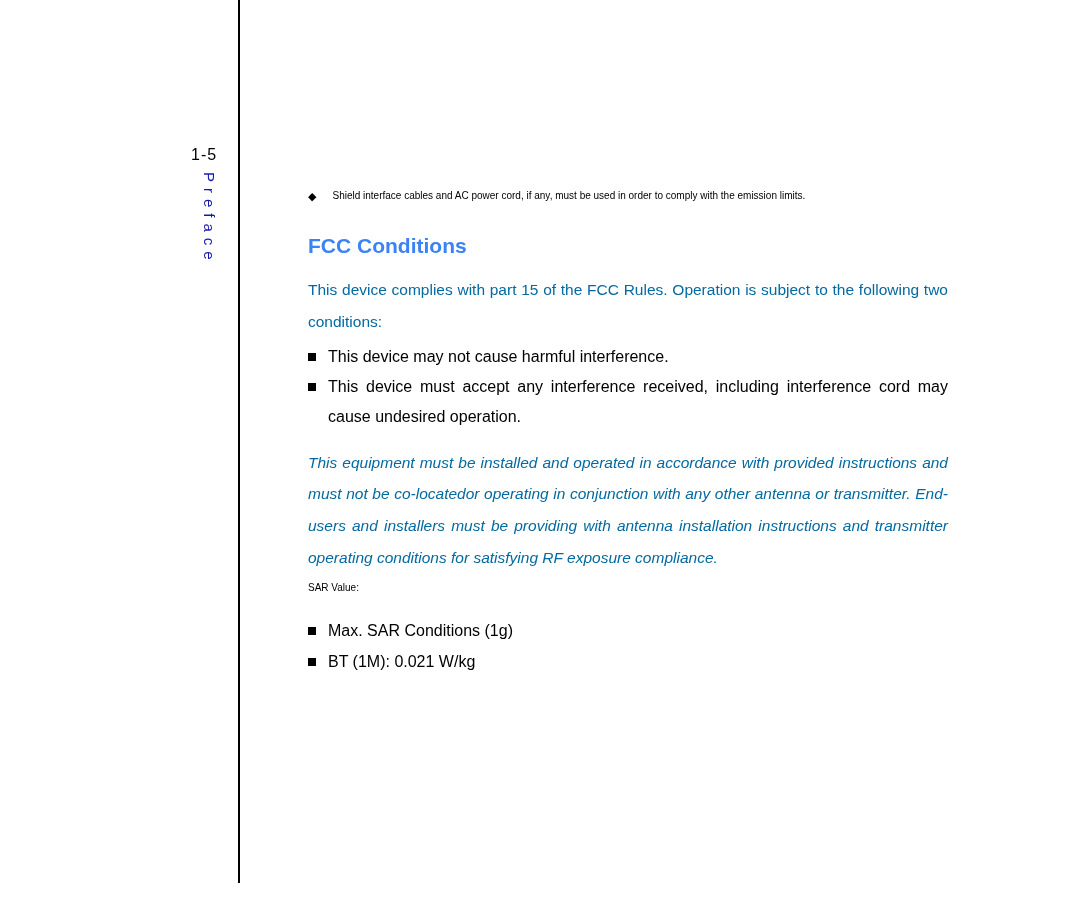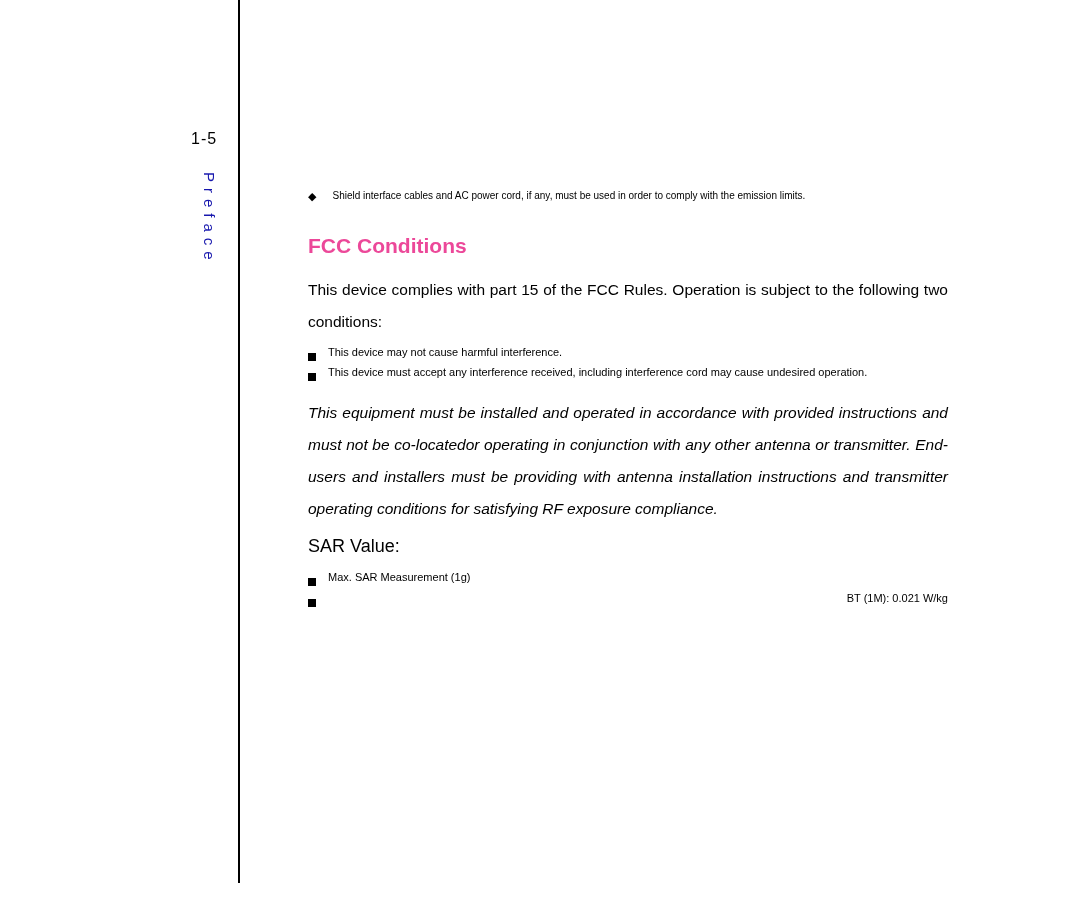--- a/index.html
+++ b/index.html
@@ -23,21 +23,21 @@
       position: absolute;
       left: 238px;
       top: 0;
       width: 1.5px;
       height: 883px;
       background: #000000;
     }
     .page-number {
       position: absolute;
       left: 191px;
-      top: 130px;
+      top: 146px;
       font-size: 16px;
       color: #000000;
       letter-spacing: 1px;
     }
     .vertical-label {
       position: absolute;
       left: 201px;
       top: 172px;
       writing-mode: vertical-rl;
       text-orientation: mixed;
@@ -65,36 +65,36 @@
     }
     .intro-text {
       font-size: 10px;
       color: #000000;
       line-height: 2.0;
       text-align: justify;
     }
     .heading {
       font-size: 21px;
       font-weight: bold;
-      color: #ec4899;
+      color: #3b82f6;
       margin-bottom: 16px;
       margin-top: 18px;
     }
     .body-text {
       font-size: 15.5px;
-      color: #000000;
+      color: #0369a1;
       line-height: 2.05;
       text-align: justify;
       margin-bottom: 4px;
     }
     .body-text-tight {
-      font-size: 18px;
+      font-size: 10px;
       color: #000000;
       line-height: 2.05;
-      margin-bottom: 2px;
+      margin-bottom: 18px;
     }
     .justify-both {
       text-align: justify;
       text-align-last: justify;
     }
     .bullet-list {
       margin-bottom: 14px;
     }
     .bullet-item {
       display: flex;
@@ -103,21 +103,21 @@
     }
     .square-marker {
       width: 8px;
       height: 8px;
       background: #000000;
       flex-shrink: 0;
       margin-top: 11px;
       margin-right: 12px;
     }
     .bullet-text {
-      font-size: 11px;
+      font-size: 16px;
       color: #000000;
       line-height: 1.9;
       text-align: justify;
       flex: 1;
     }
     .sar-section {
       margin-top: 2px;
     }
     .sar-bullet-item {
       display: flex;
@@ -158,22 +158,22 @@
     </div>
 
 
     <p class="body-text" style="text-align-last:left;font-style:italic;">This equipment must be installed and operated in accordance with provided instructions and must not be co-locatedor operating in conjunction with any other antenna or transmitter. End-users and installers must be providing with antenna installation instructions and transmitter operating conditions for satisfying RF exposure compliance.</p>
 
     <p class="body-text-tight">SAR Value:</p>
 
     <div class="sar-section">
       <div class="sar-bullet-item">
         <span class="square-marker"></span>
-        <span class="bullet-text" style="text-align:left;">Max. SAR Measurement (1g)</span>
+        <span class="bullet-text" style="text-align:left;">Max. SAR Conditions (1g)</span>
       </div>
       <div class="sar-bullet-item">
         <span class="square-marker"></span>
-        <span class="bullet-text" style="text-align:right;">BT (1M): 0.021 W/kg</span>
+        <span class="bullet-text" style="text-align:left;">BT (1M): 0.021 W/kg</span>
       </div>
     </div>
 
   </div>
 </div>
 
 </body></html>

